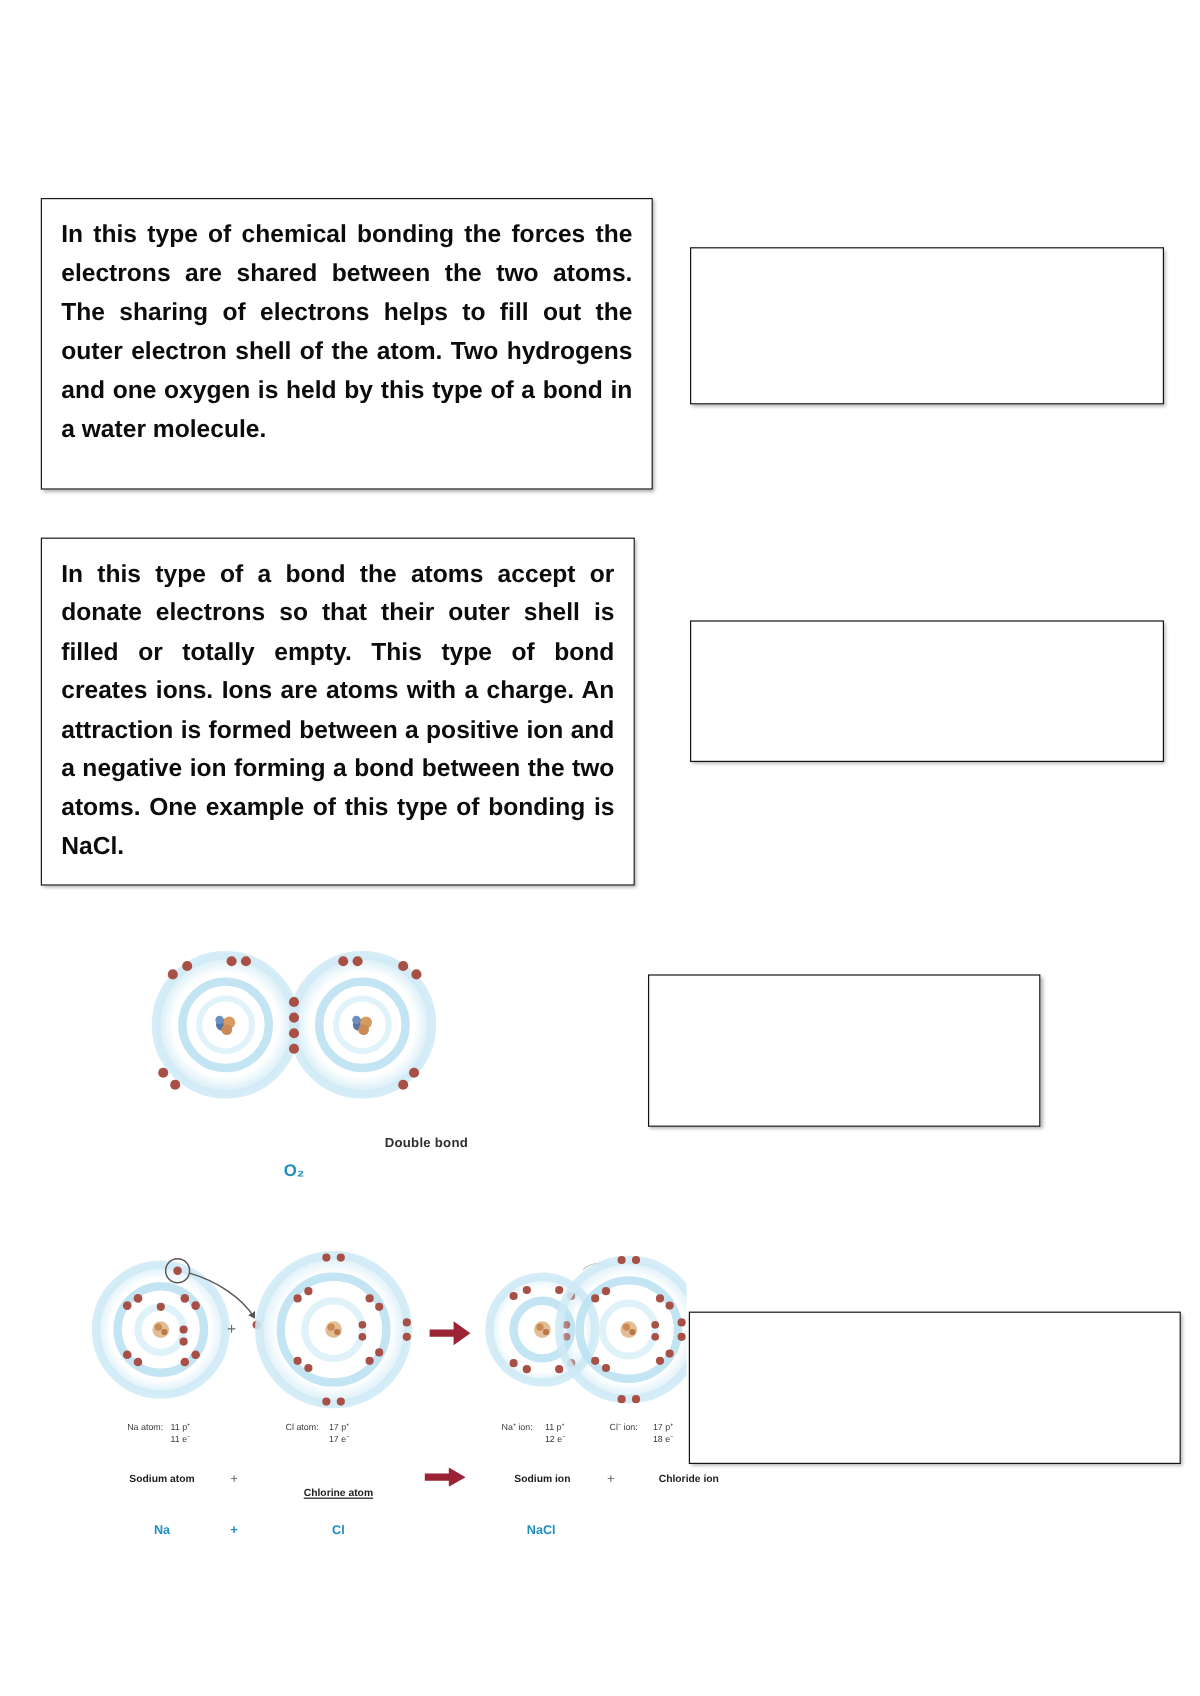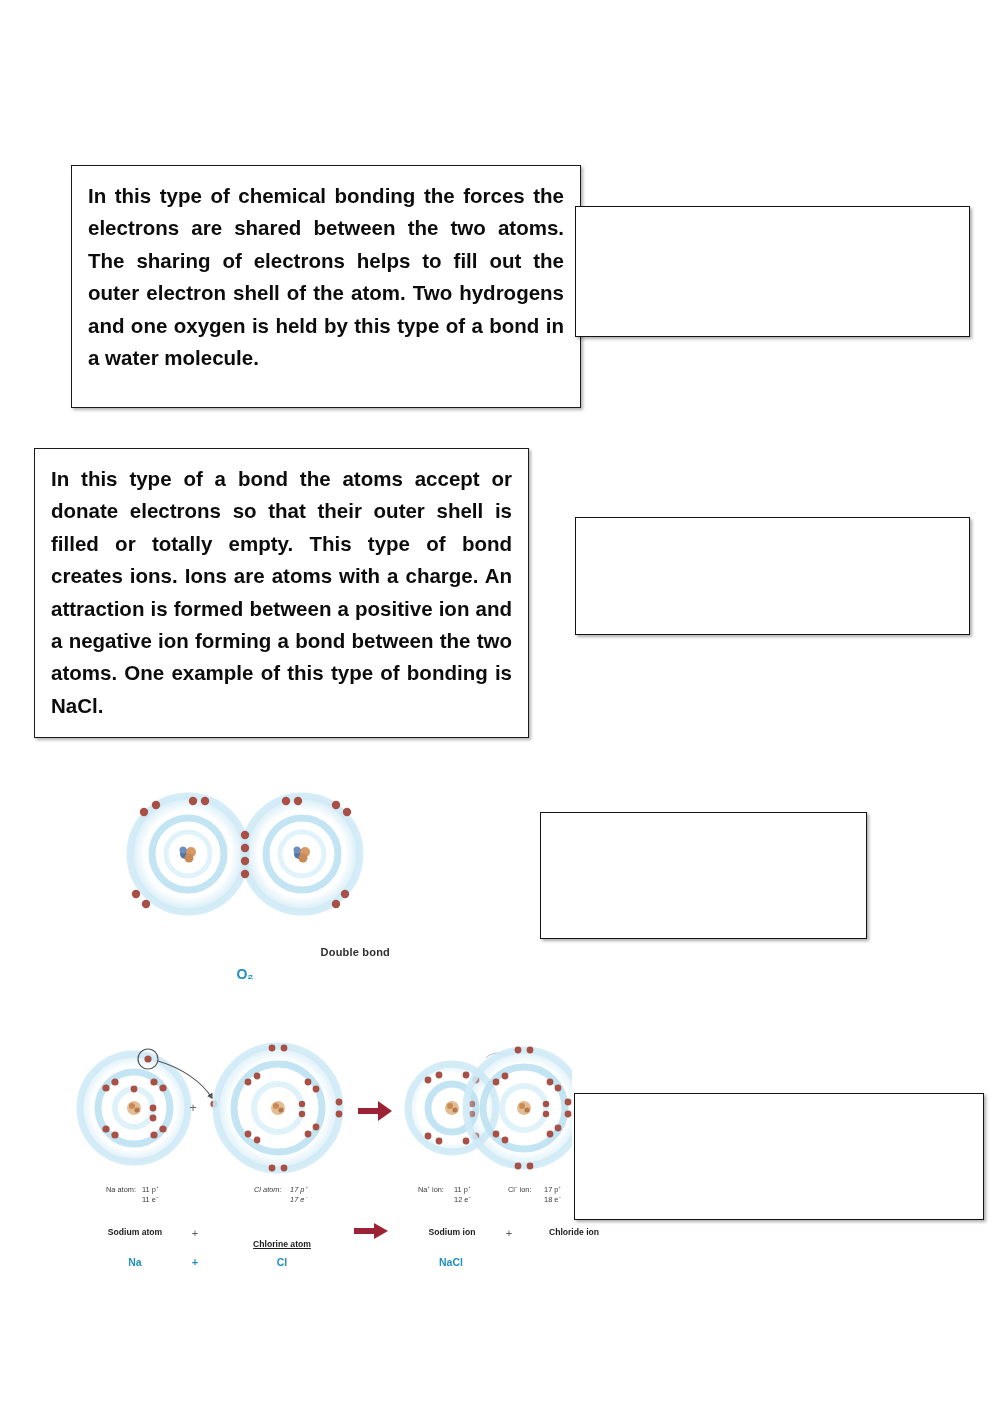--- a/index.html
+++ b/index.html
@@ -51,21 +51,21 @@
   }
   .desc-text {
     font-size: 20.5px;
     font-weight: bold;
     line-height: 1.58;
     text-align: justify;
     text-justify: inter-word;
     color: #0c0c0c;
     margin: 0;
   }
-  #desc-box-1 { left: 34px;  top: 165px; width: 510px; height: 243px; margin-left: 37px; }
+  #desc-box-1 { left: 34px;  top: 165px; width: 510px; height: 243px; }
   #desc-box-2 { left: 34px;  top: 448px; width: 495px; height: 290px; }
 
   
   .answer-box {
     position: absolute;
     box-sizing: border-box;
     border: 1.3px solid #141414;
     background: #ffffff;
     box-shadow: 2px 2px 3px rgba(0,0,0,0.32);
   }
@@ -358,21 +358,21 @@
           <span class="spec-line">
             <span class="spec-label">Na atom:</span>
             <span class="spec-val">11 p⁺</span>
           </span>
           <span class="spec-line">
             <span class="spec-label"></span>
             <span class="spec-val">11 e⁻</span>
           </span>
         </div>
 
-        <div class="nacl-cell spec" style="left:176px; top:0; width:120px;font-style:italic;">
+        <div class="nacl-cell spec" style="left:160px; top:0; width:120px;">
           <span class="spec-line">
             <span class="spec-label">Cl atom:</span>
             <span class="spec-val">17 p⁺</span>
           </span>
           <span class="spec-line">
             <span class="spec-label"></span>
             <span class="spec-val">17 e⁻</span>
           </span>
         </div>
 
@@ -406,21 +406,21 @@
         <div class="nacl-cell" style="left:288px; top:-4px; width:46px;">
           <svg width="42" height="16" viewBox="0 0 42 16">
               <path d="M2,5 L22,5 L22,0 L36,8 L22,16 L22,11 L2,11 Z" fill="#9b2335"></path>
             </svg>
         </div>
         <div class="nacl-cell name-label" style="left:330px; top:0; width:120px;">Sodium ion</div>
         <div class="nacl-cell plus-label" style="left:434px; top:0; width:26px;">+</div>
         <div class="nacl-cell name-label" style="left:452px; top:0; width:120px;">Chloride ion</div>
       </div>
 
-      <div class="nacl-row" style="height:20px; margin-top:9px;">
+      <div class="nacl-row" style="height:20px; margin-top:22px;">
         <div class="nacl-cell sym-label" style="left:38px;  top:0; width:70px;">Na</div>
         <div class="nacl-cell plus-sym" style="left:118px; top:0; width:30px;">+</div>
         <div class="nacl-cell sym-label" style="left:180px; top:0; width:80px;">Cl</div>
         <div class="nacl-cell sym-label" style="left:344px; top:0; width:90px;">NaCl</div>
       </div>
     </div>
   </div>
 
 </div>
 

